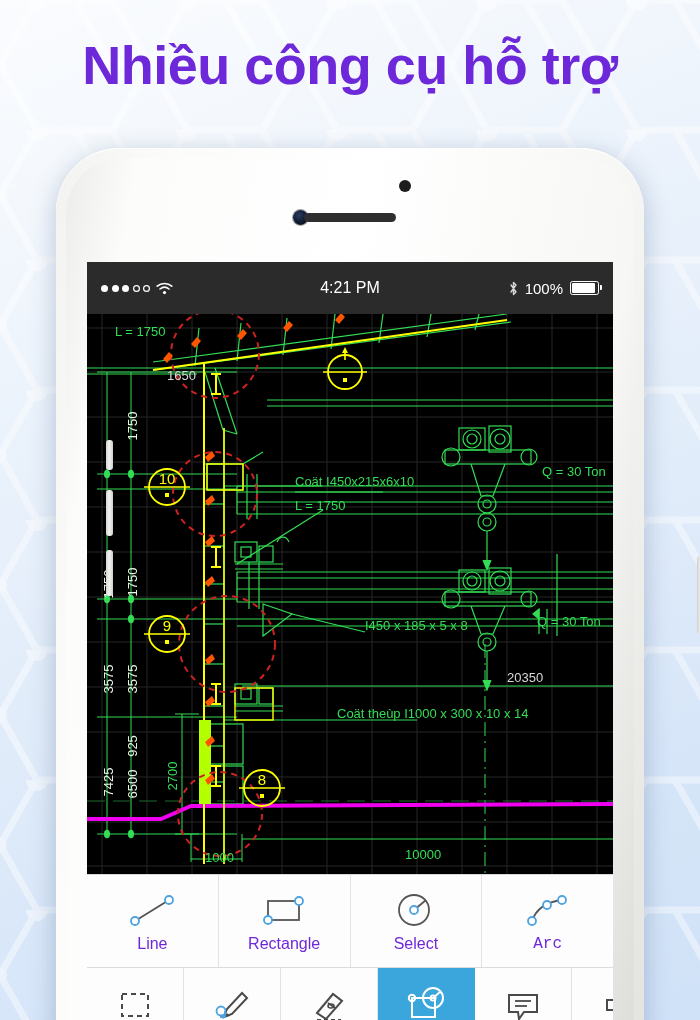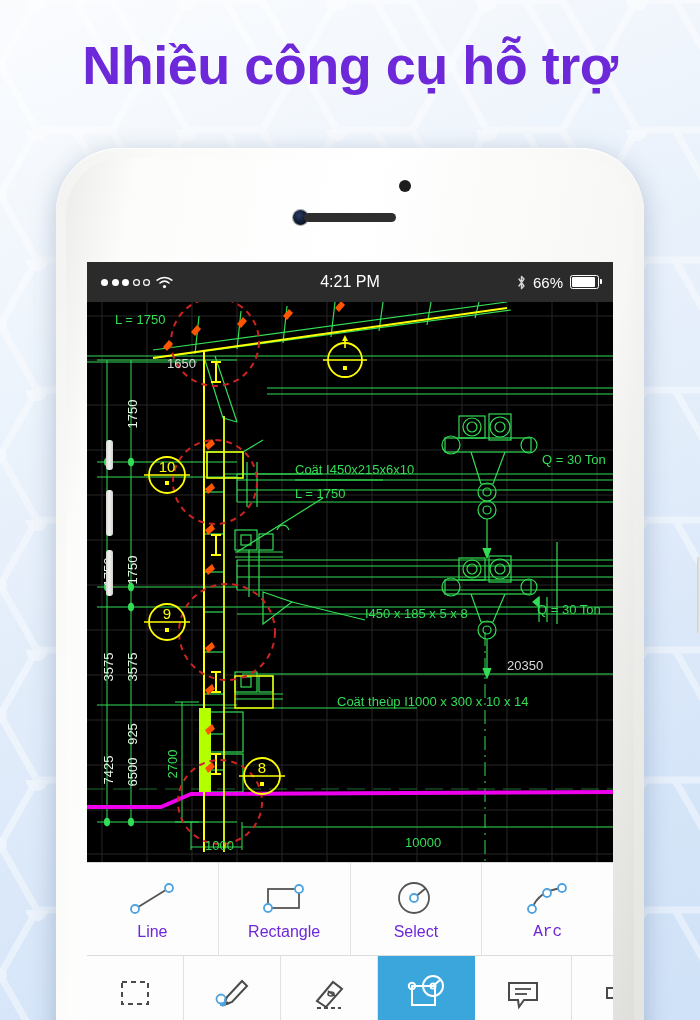--- a/index.html
+++ b/index.html
@@ -53,21 +53,21 @@
   }
 
   
   .screen{
     position:absolute;left:31px;top:114px;width:526px;height:786px;
     background:#000;overflow:hidden;
   }
 
   
   .statusbar{
-    position:relative;height:40px;background:#2b2b2b;color:#fff;
+    position:relative;height:52px;background:#2b2b2b;color:#fff;
     display:flex;align-items:center;padding:0 14px;font-size:15px;
   }
   .sb-left{display:flex;align-items:center;gap:6px;}
   .dots{display:flex;gap:3.5px;align-items:center;}
   .dot{width:7px;height:7px;border-radius:50%;background:#fff;}
   .dot.open{background:transparent;box-shadow:0 0 0 1.2px #fff inset;}
   .sb-center{position:absolute;left:0;right:0;text-align:center;font-size:16px;font-weight:500;pointer-events:none;}
   .sb-right{margin-left:auto;display:flex;align-items:center;gap:7px;font-size:15px;z-index:2;}
   .battery{width:27px;height:12px;border:1.4px solid #fff;border-radius:2.5px;position:relative;}
   .battery:after{content:"";position:absolute;right:-4px;top:3px;width:2.4px;height:5px;background:#fff;border-radius:0 1px 1px 0;}
@@ -160,21 +160,21 @@
             <path d="M4 7 A7.2 7.2 0 0 1 13 7"></path>
           </g>
           <circle cx="8.5" cy="10.6" r="1.6" fill="#fff"></circle>
         </svg>
       </div>
       <div class="sb-center">4:21 PM</div>
       <div class="sb-right">
         <svg width="9" height="15" viewBox="0 0 9 15">
           <path d="M2 4 L7 11 L4.5 13.5 L4.5 1.5 L7 4 L2 11" fill="none" stroke="#d6d6d6" stroke-width="1.4" stroke-linejoin="round" stroke-linecap="round"></path>
         </svg>
-        <span>66%</span>
+        <span>100%</span>
         <span class="battery">
             <i></i>
           </span>
       </div>
     </div>
 
     <div class="cad">
       <svg width="526" height="560" viewBox="0 0 526 560">
         <rect width="526" height="560" fill="#000"></rect>
 

